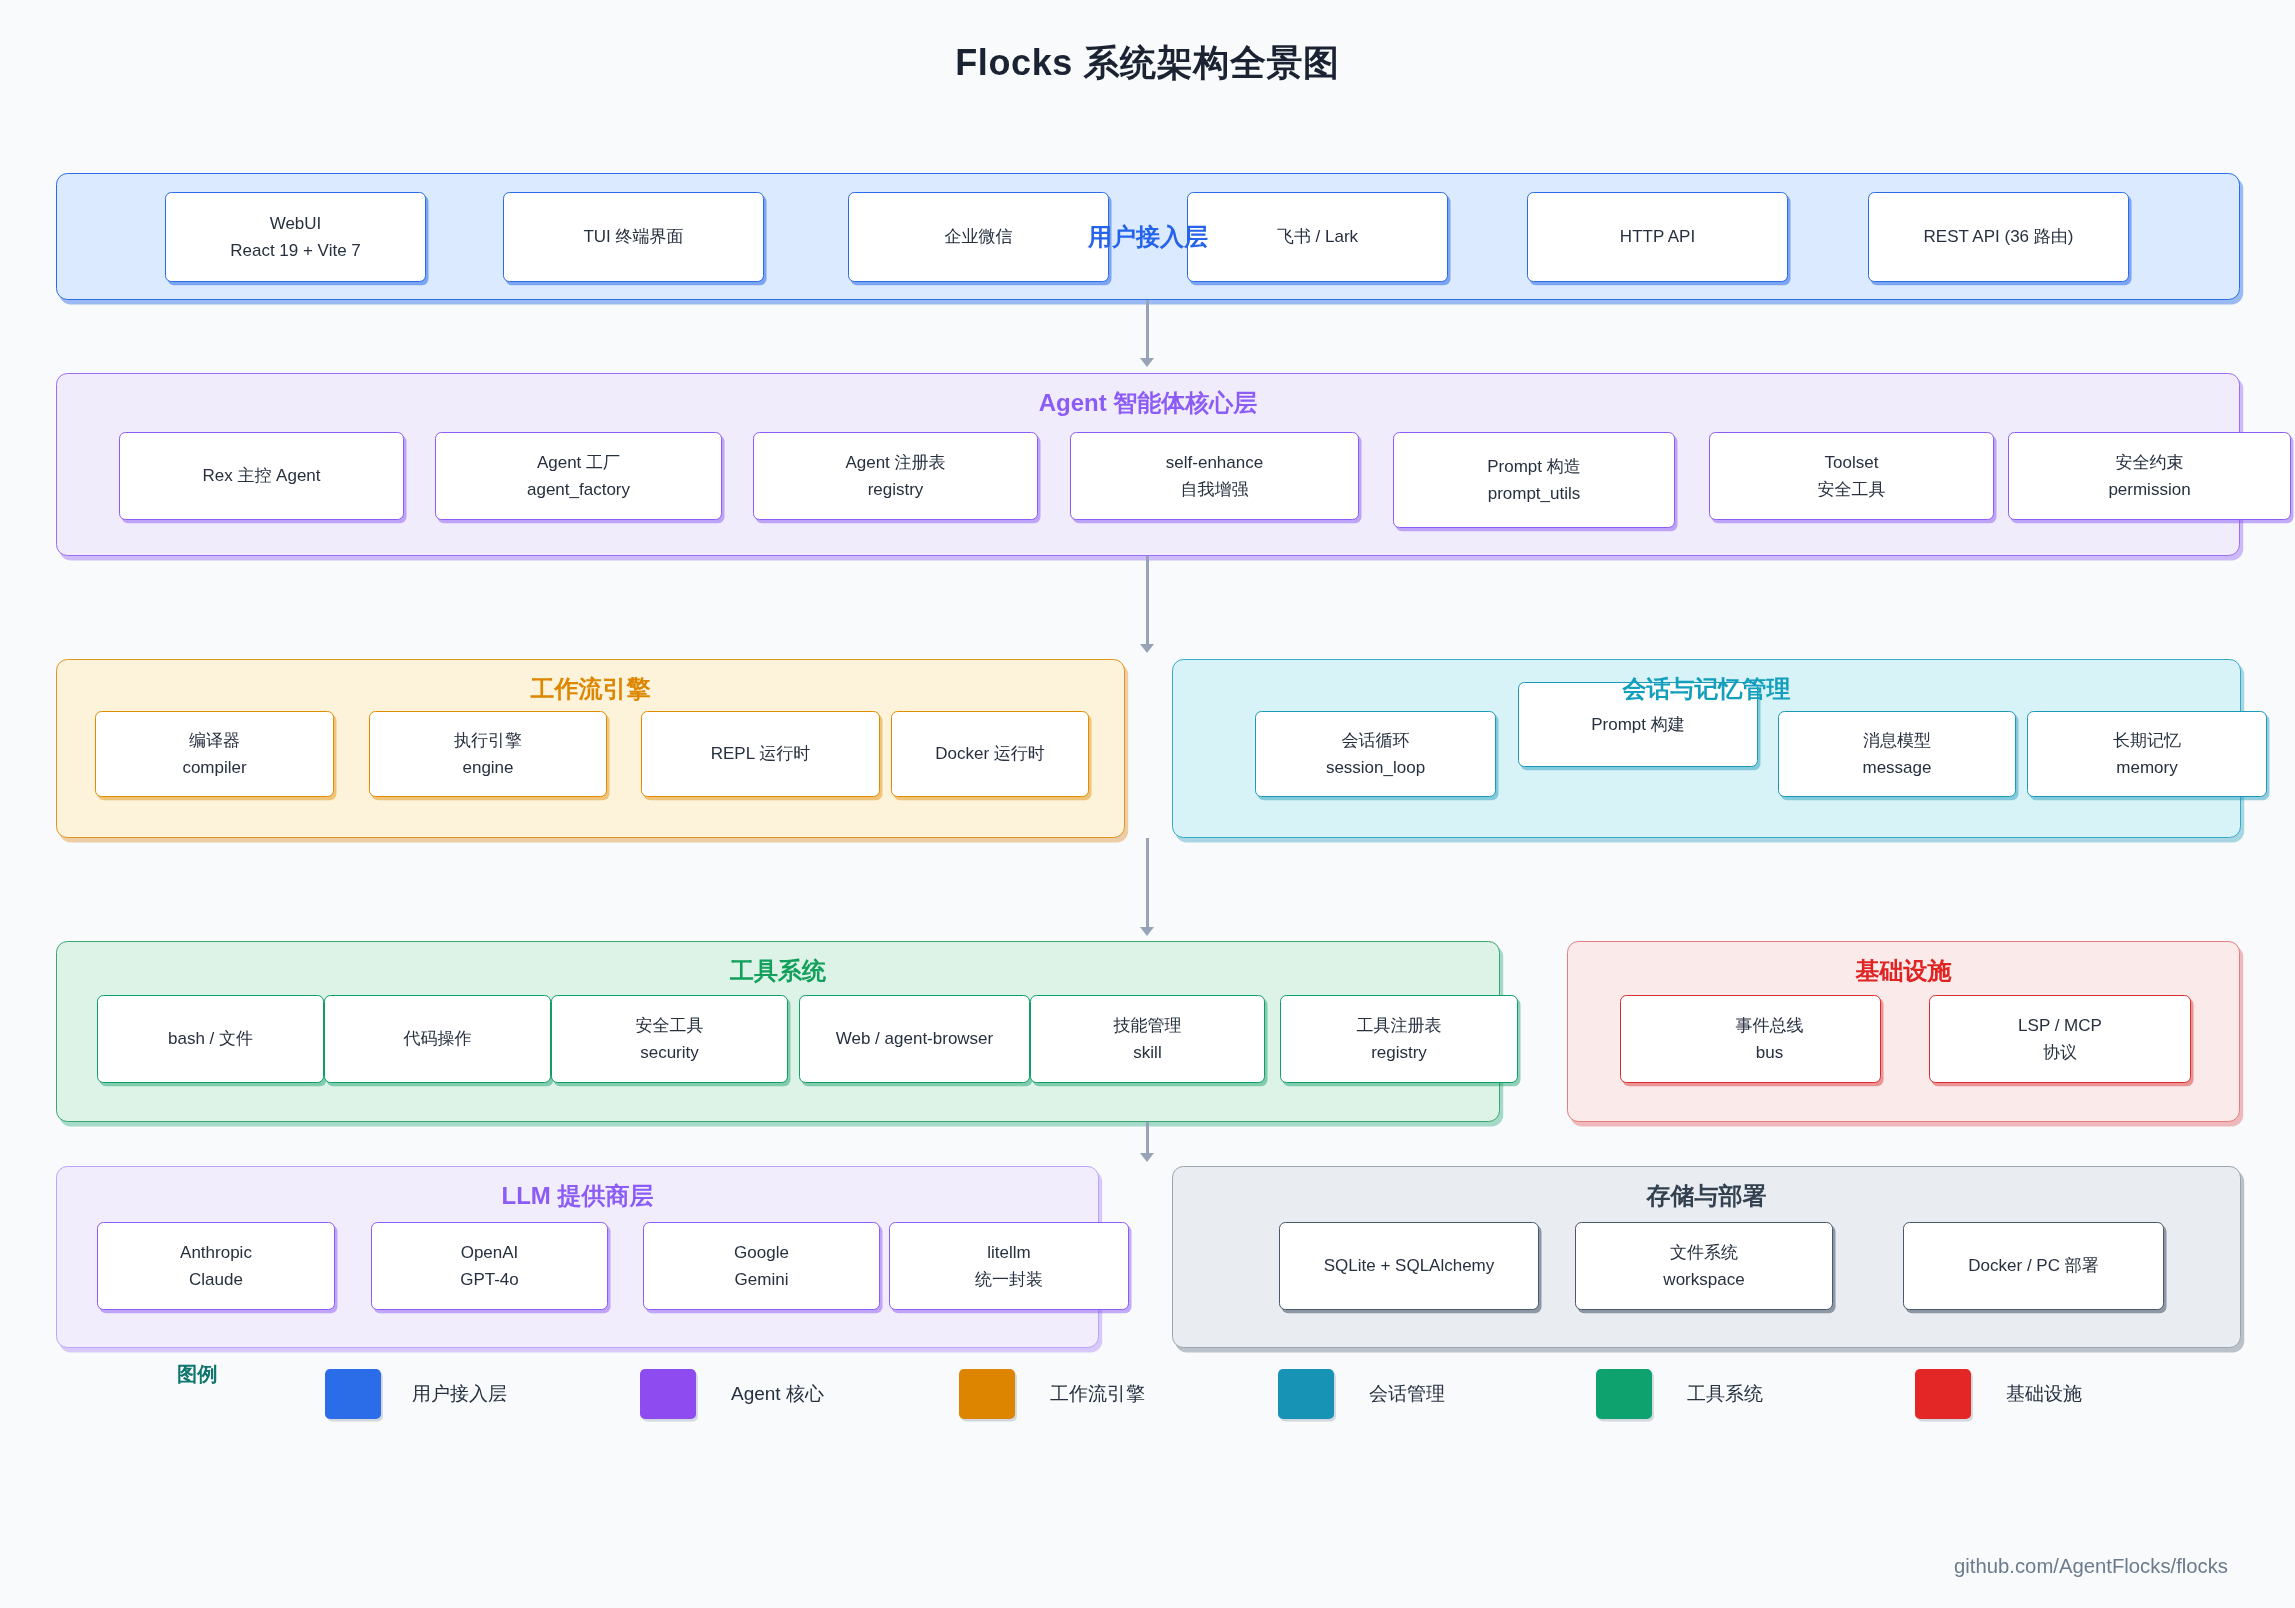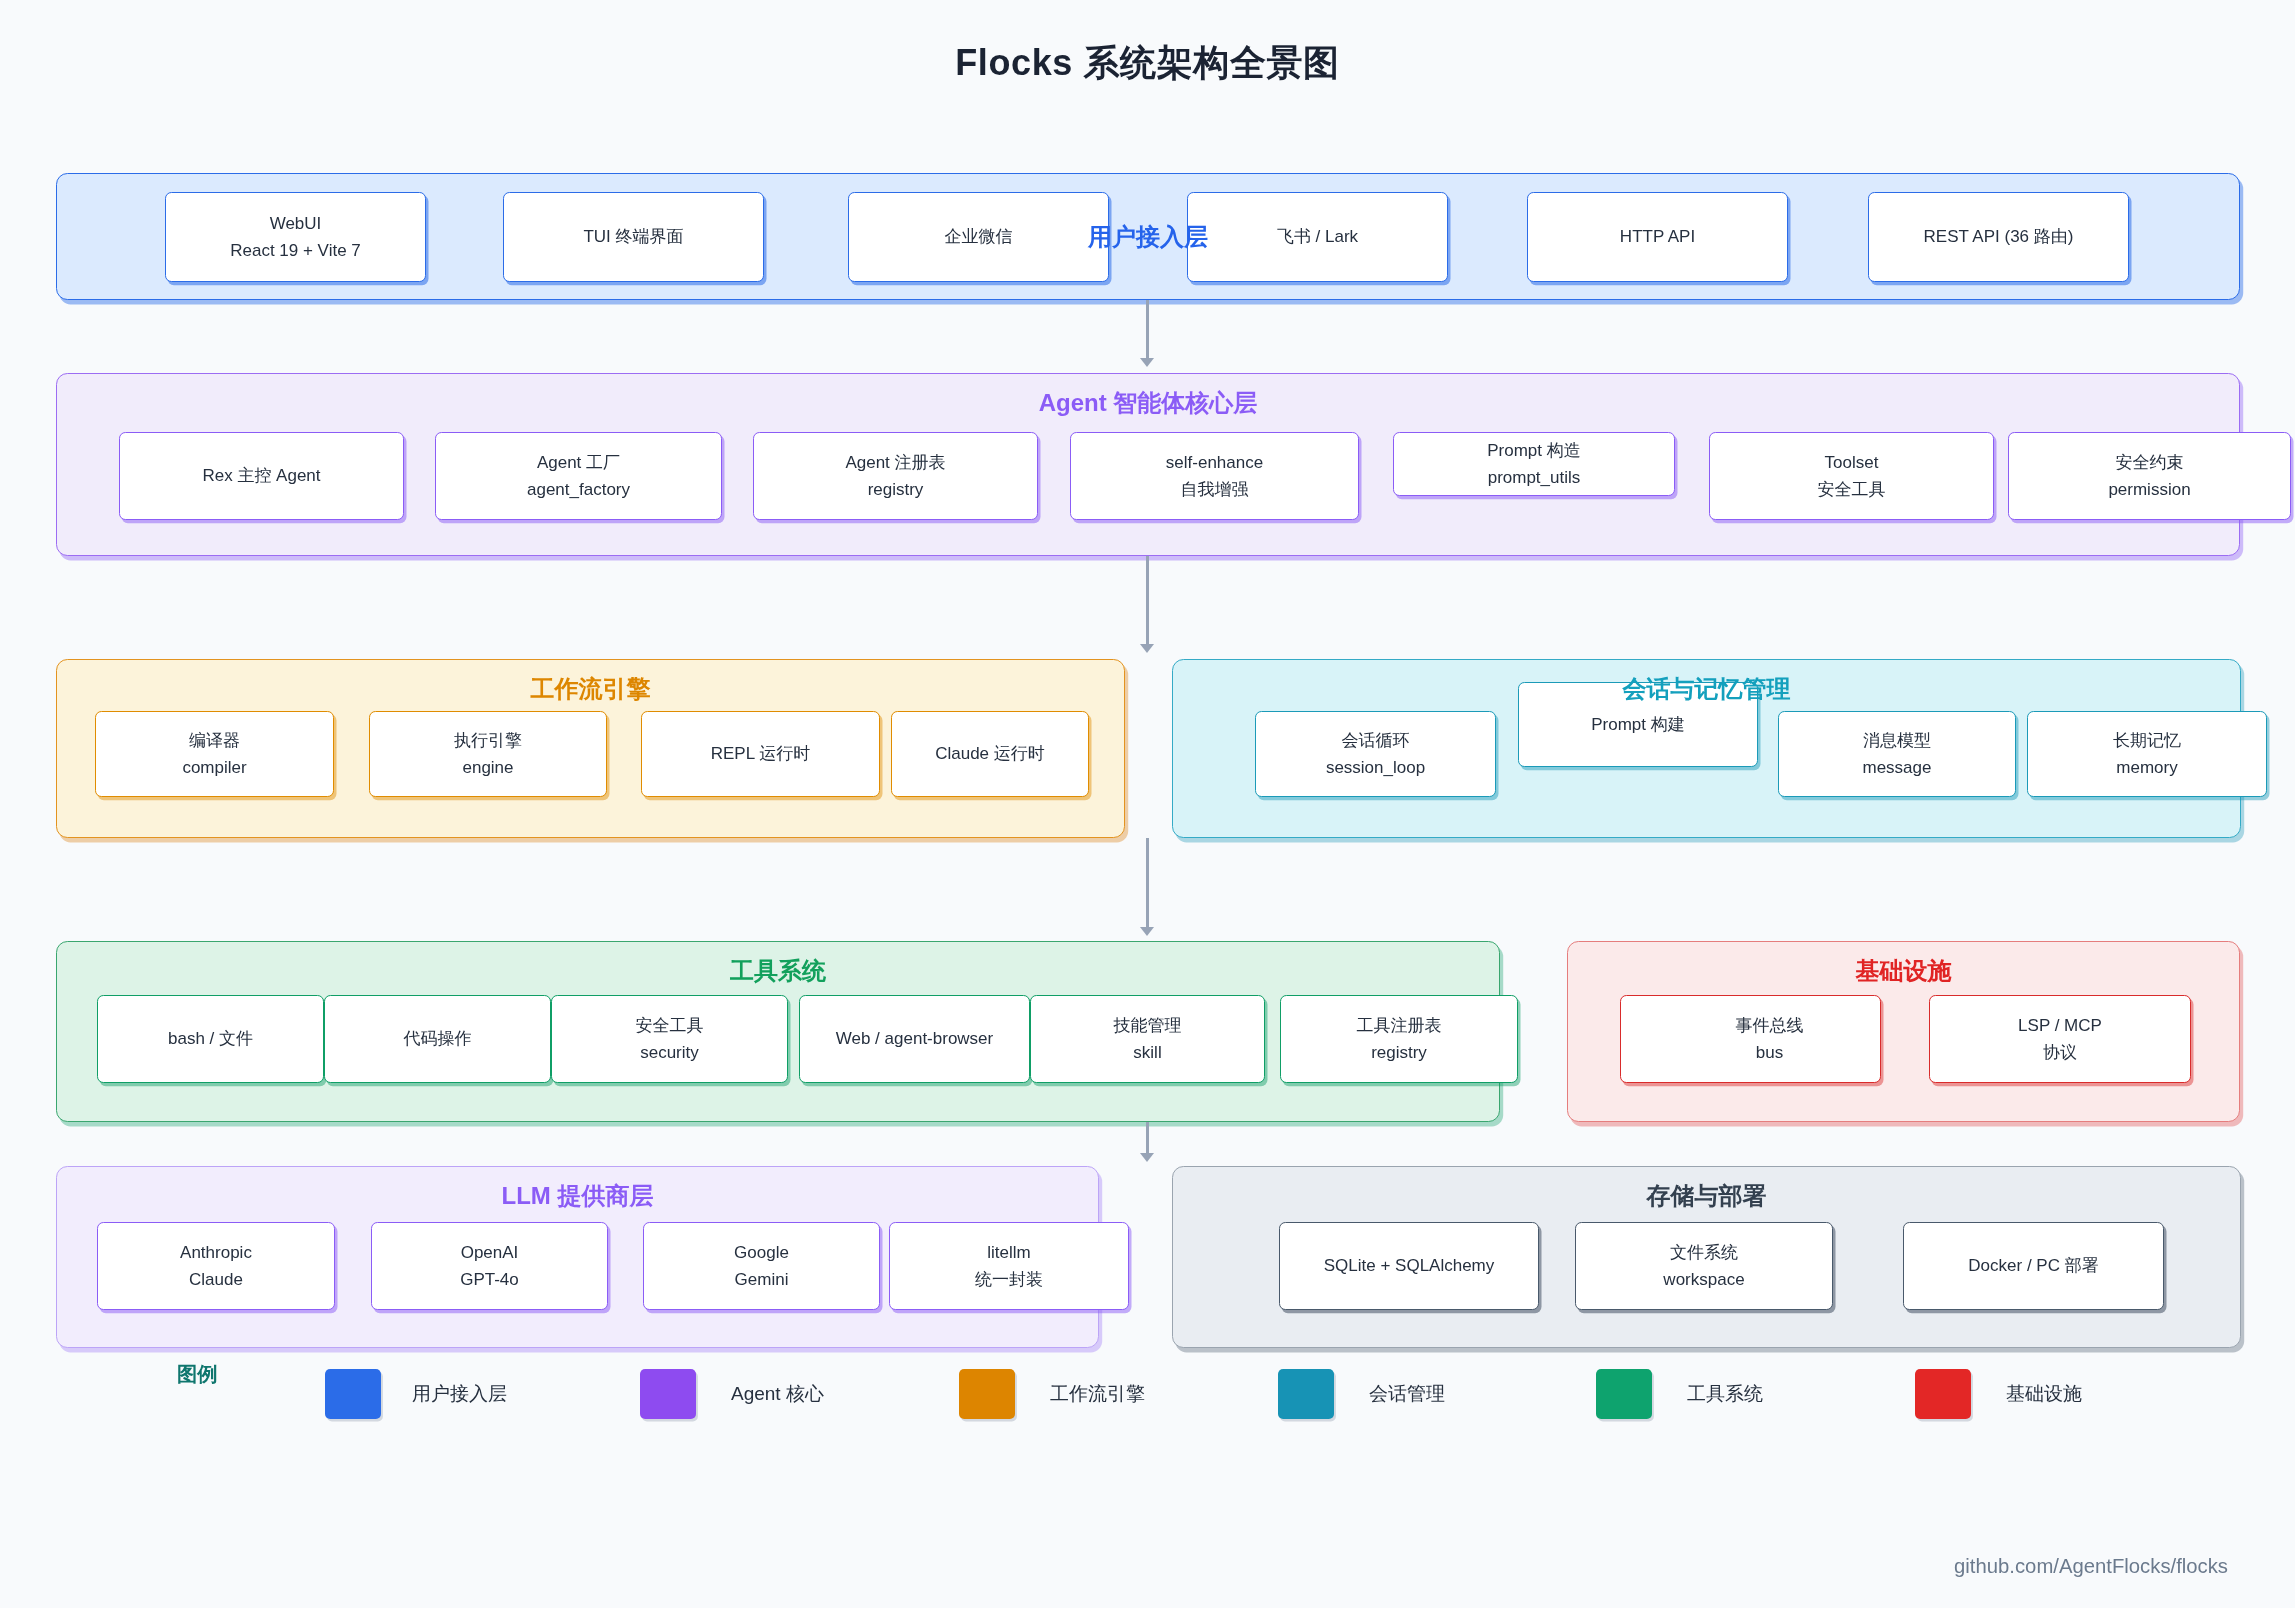--- a/index.html
+++ b/index.html
@@ -98,21 +98,21 @@
       <div>agent_factory</div>
   </div>
   <div class="box bx-purple" style="left:753px;top:432px;width:285px;height:88px;">
     <div>Agent 注册表</div>
       <div>registry</div>
   </div>
   <div class="box bx-purple" style="left:1070px;top:432px;width:289px;height:88px;">
     <div>self-enhance</div>
       <div>自我增强</div>
   </div>
-  <div class="box bx-purple" style="left:1393px;top:432px;width:282px;height:64px;">
+  <div class="box bx-purple" style="left:1393px;top:432px;width:282px;height:96px;">
     <div>Prompt 构造</div>
       <div>prompt_utils</div>
   </div>
   <div class="box bx-purple" style="left:1709px;top:432px;width:285px;height:88px;">
     <div>Toolset</div>
       <div>安全工具</div>
   </div>
   <div class="box bx-purple" style="left:2008px;top:432px;width:283px;height:88px;">
     <div>安全约束</div>
       <div>permission</div>
@@ -126,21 +126,21 @@
       <div>compiler</div>
   </div>
   <div class="box bx-orange" style="left:369px;top:711px;width:238px;height:86px;">
     <div>执行引擎</div>
       <div>engine</div>
   </div>
   <div class="box bx-orange" style="left:641px;top:711px;width:239px;height:86px;">
     <div>REPL 运行时</div>
   </div>
   <div class="box bx-orange" style="left:891px;top:711px;width:198px;height:86px;">
-    <div>Claude 运行时</div>
+    <div>Docker 运行时</div>
   </div>
 
   <div class="band band-teal" style="left:1172px;top:659px;width:1069px;height:179px;">
     <div class="band-title t-teal">会话与记忆管理</div>
   </div>
   <div class="box bx-teal" style="left:1255px;top:711px;width:241px;height:86px;">
     <div>会话循环</div>
       <div>session_loop</div>
   </div>
   <div class="box bx-teal" style="left:1518px;top:682px;width:240px;height:85px;">

